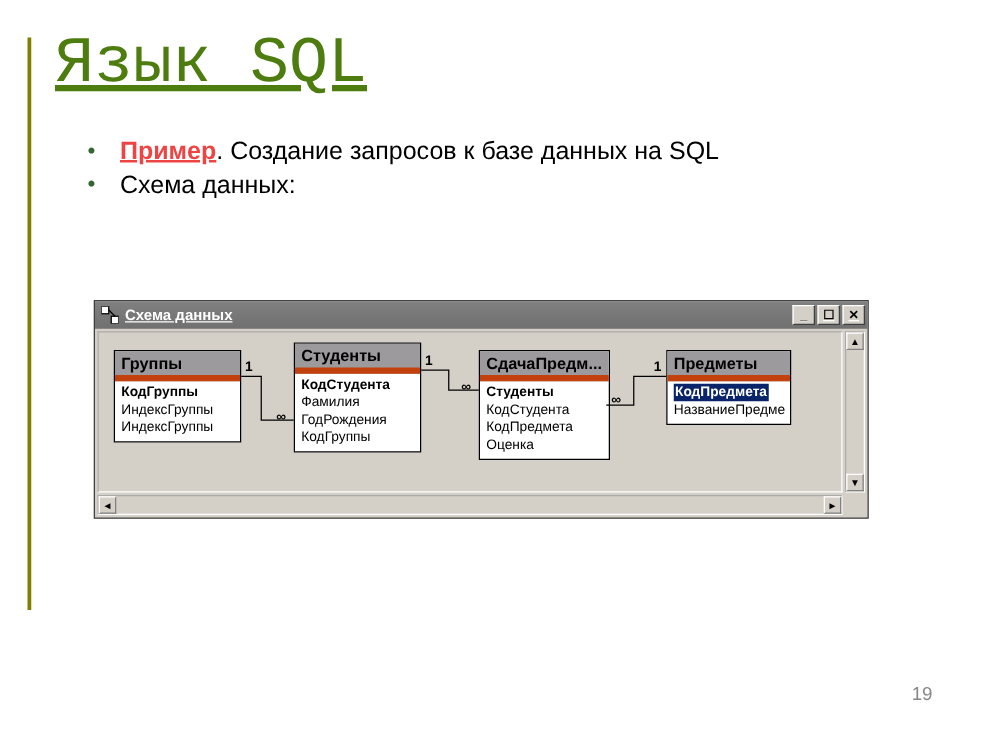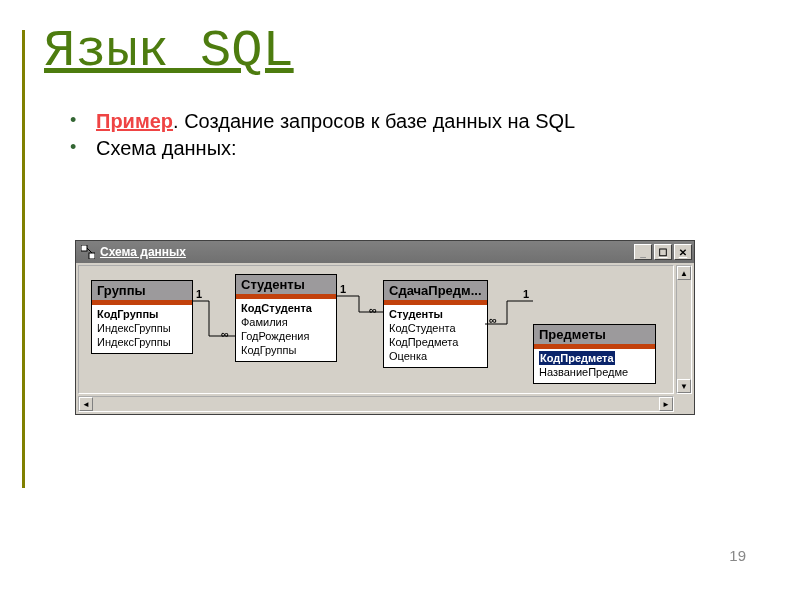--- a/index.html
+++ b/index.html
@@ -243,21 +243,21 @@
       <div class="table-box" style="left:304px; top:14px; width:105px;">
         <div class="table-header">СдачаПредм...</div>
         <div class="table-fields">
           <div class="pk">Студенты</div>
           <div>КодСтудента</div>
           <div>КодПредмета</div>
           <div>Оценка</div>
         </div>
       </div>
 
-      <div class="table-box" style="left:454px; top:14px; width:123px;margin-top:44px;">
+      <div class="table-box" style="left:454px; top:14px; width:100px;">
         <div class="table-header">Предметы</div>
         <div class="table-fields">
           <div class="pk"><span class="sel">КодПредмета</span></div>
           <div>НазваниеПредме</div>
         </div>
       </div>
 
       <svg class="rel-line" style="left:0; top:0; width:600px; height:130px;">
         <path d="M114 35 L130 35 L130 70 L156 70" stroke="#000" fill="none"></path>
         <path d="M258 30 L280 30 L280 46 L304 46" stroke="#000" fill="none"></path>

